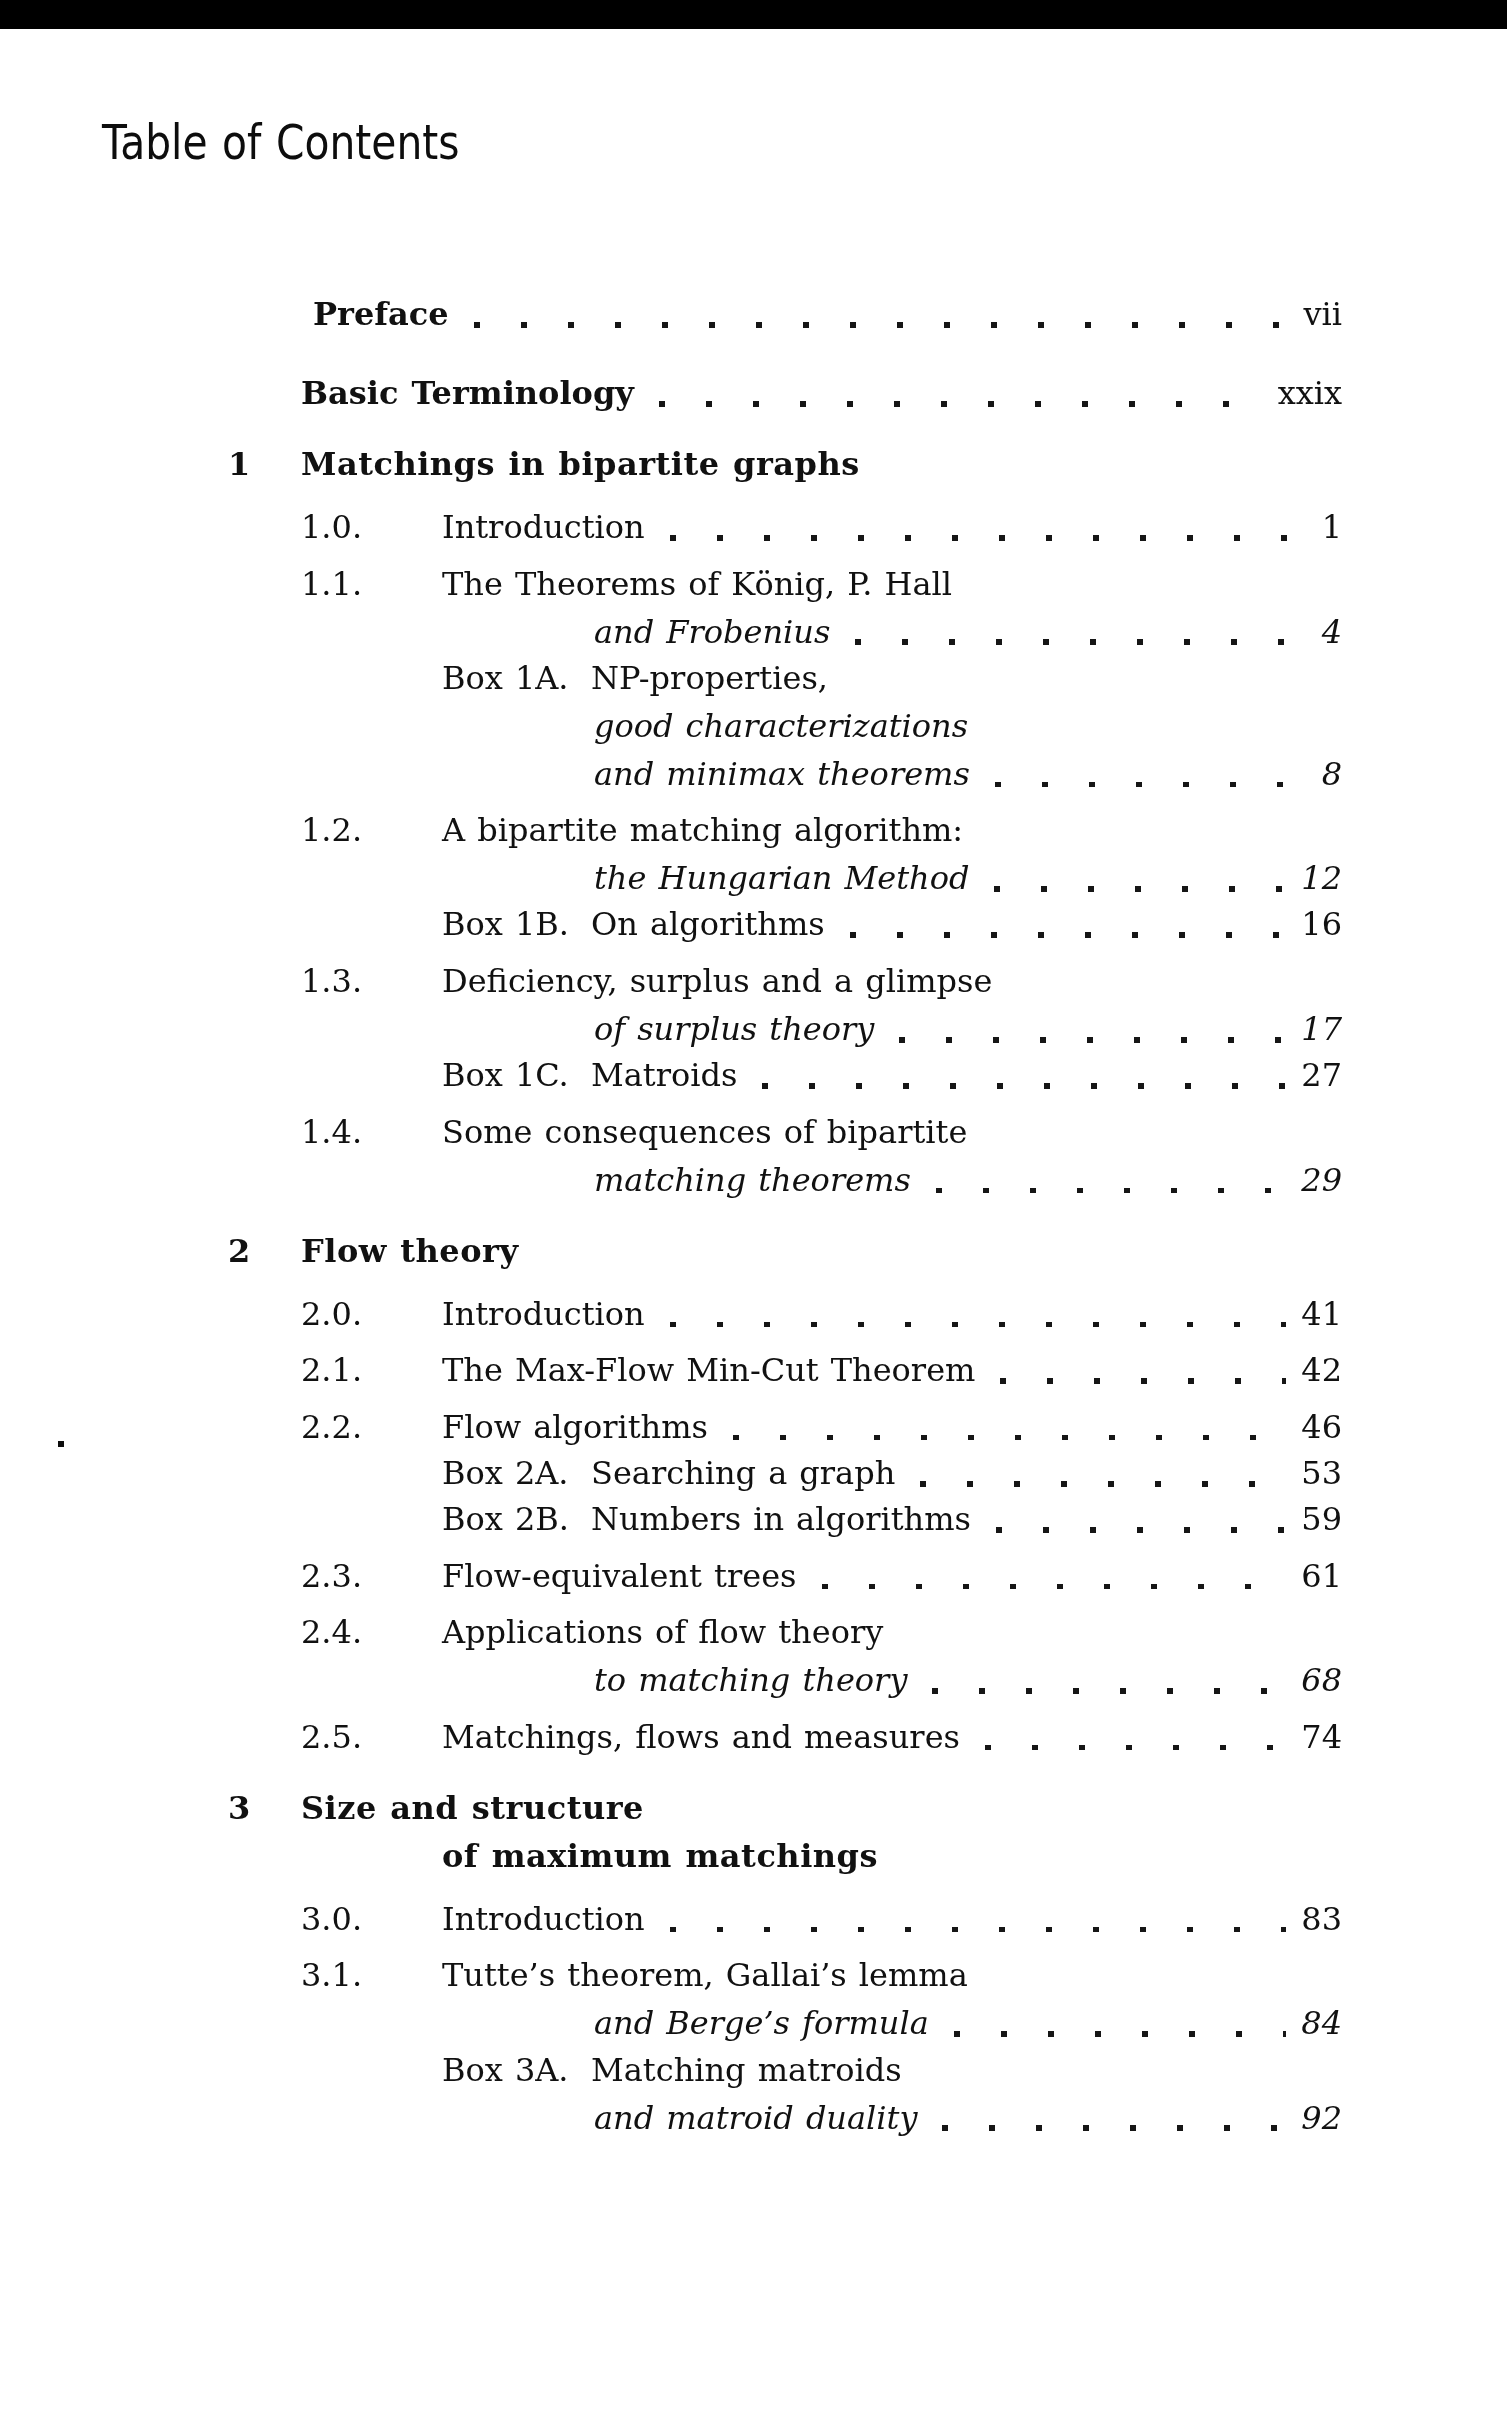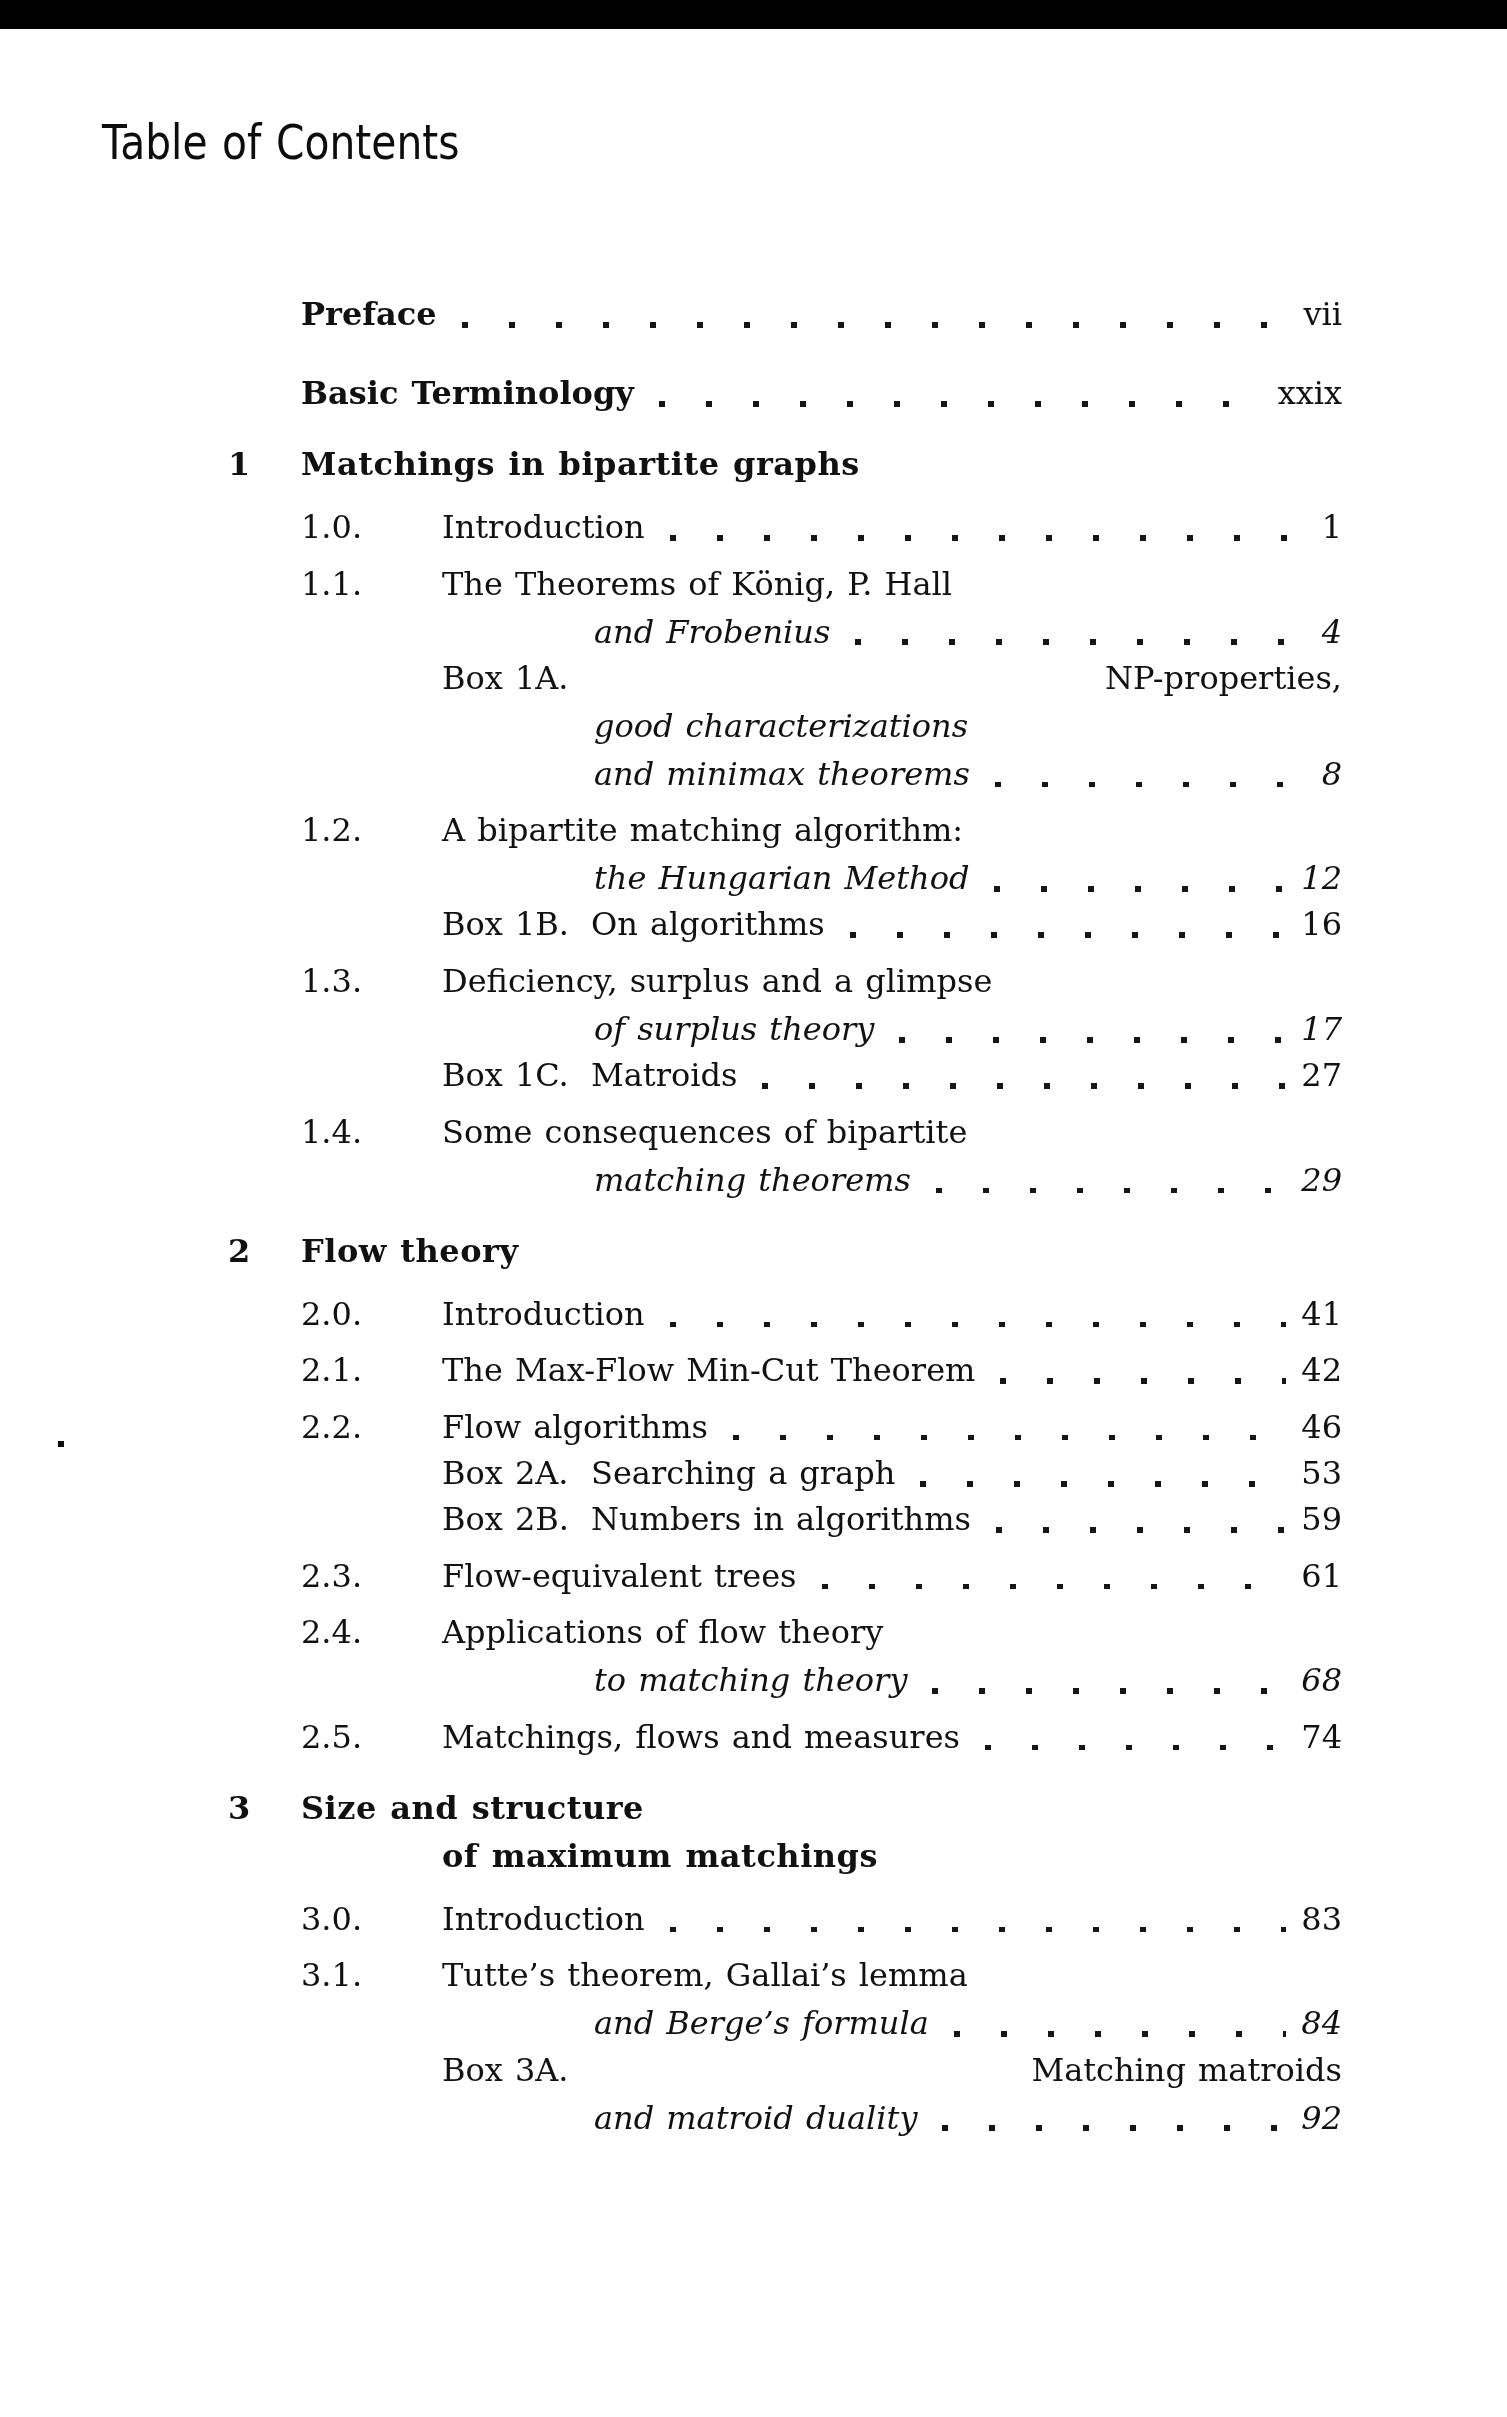--- a/index.html
+++ b/index.html
@@ -31,41 +31,41 @@
     color: #0d0d0d;
   }
   .speck {
     position: absolute; left: 58px; top: 1441px;
     width: 5.7px; height: 5.7px; background: #0d0d0d;
   }
   .toc {
     position: absolute; top: 290px; left: 0; right: 0;
   }
   .entry { margin-top: 8.6px; }
-  .entry:first-child { margin-top: 0; }
+  .entry:first-child { margin-top: 0; padding-left: 12px; }
   .entry.box { margin-top: -1.9px; }
   .entry.chapter { margin-top: 23px; }
   .entry.chapter + .entry { margin-top: 15px; }
   .entry.front + .entry.front { margin-top: 31px; }
 
   .line {
     position: relative;
     display: flex;
     align-items: baseline;
     margin-right: 166px;
     line-height: 48px;
     min-height: 48px;
     white-space: nowrap;
   }
   .front .line         { padding-left: 301px; font-weight: bold; }
   .chapter .line       { font-weight: bold; letter-spacing: 0.5px; }
   .chapter .line.first { padding-left: 301px; }
   .chapter .line.cont  { padding-left: 442px; }
   .section .line.first { padding-left: 442px; }
-  .box .line.first     { padding-left: 442px; justify-content: space-between; }
+  .box .line.first     { padding-left: 442px; }
   .section .line.cont,
   .box .line.cont      { padding-left: 594px; font-style: italic; }
 
   .num   { position: absolute; left: 301px; }
   .chnum { position: absolute; left: 228px; font-weight: bold; }
   .boxlabel { display: inline-block; min-width: 149px; }
 
   .leader {
     flex: 1 1 auto;
     height: 5.7px;

